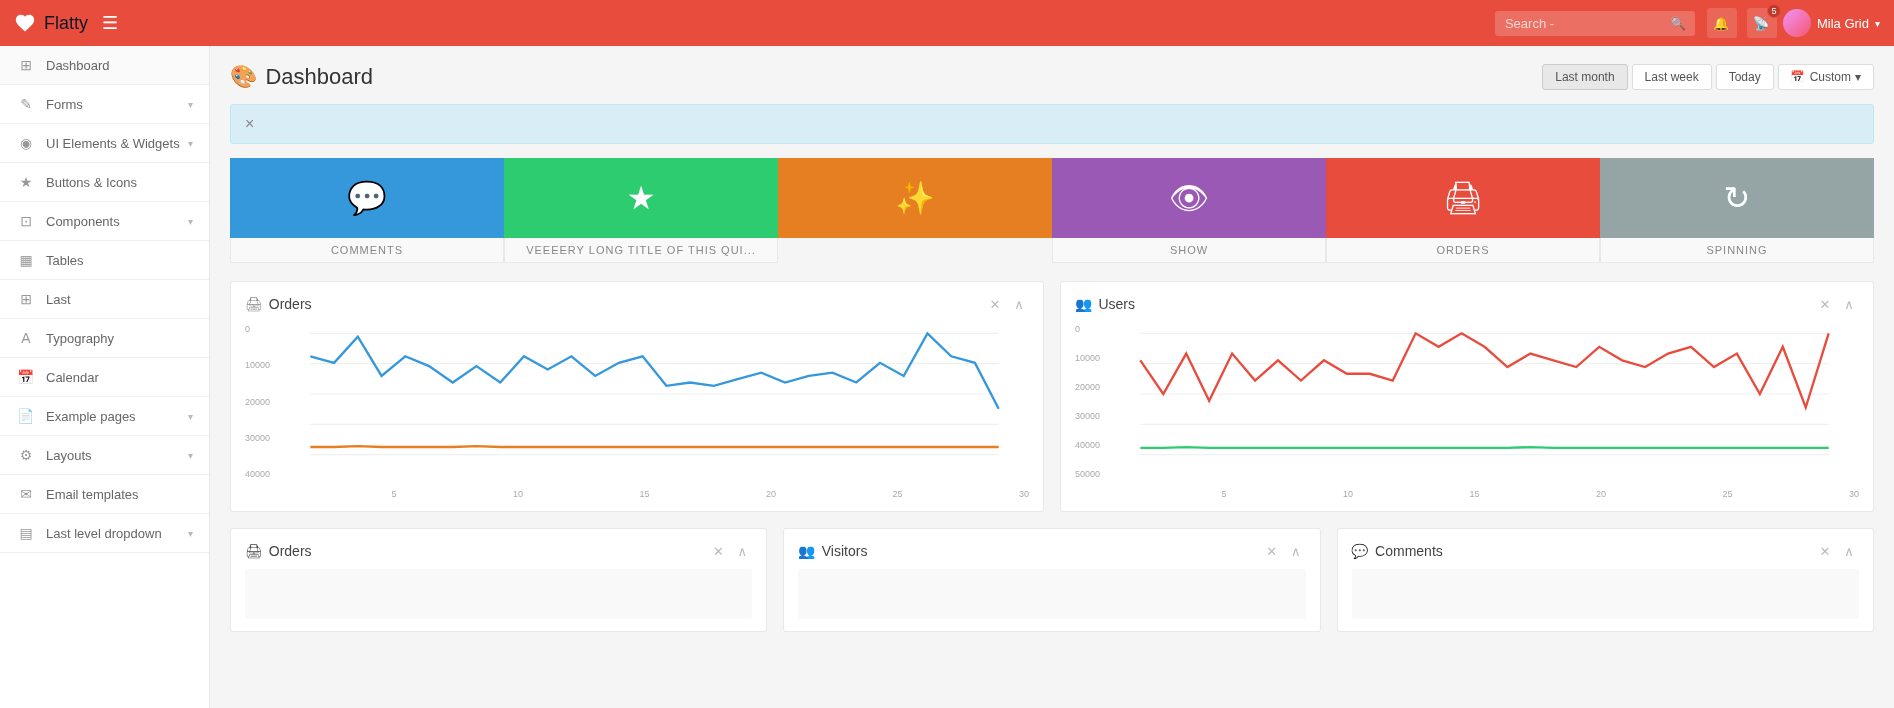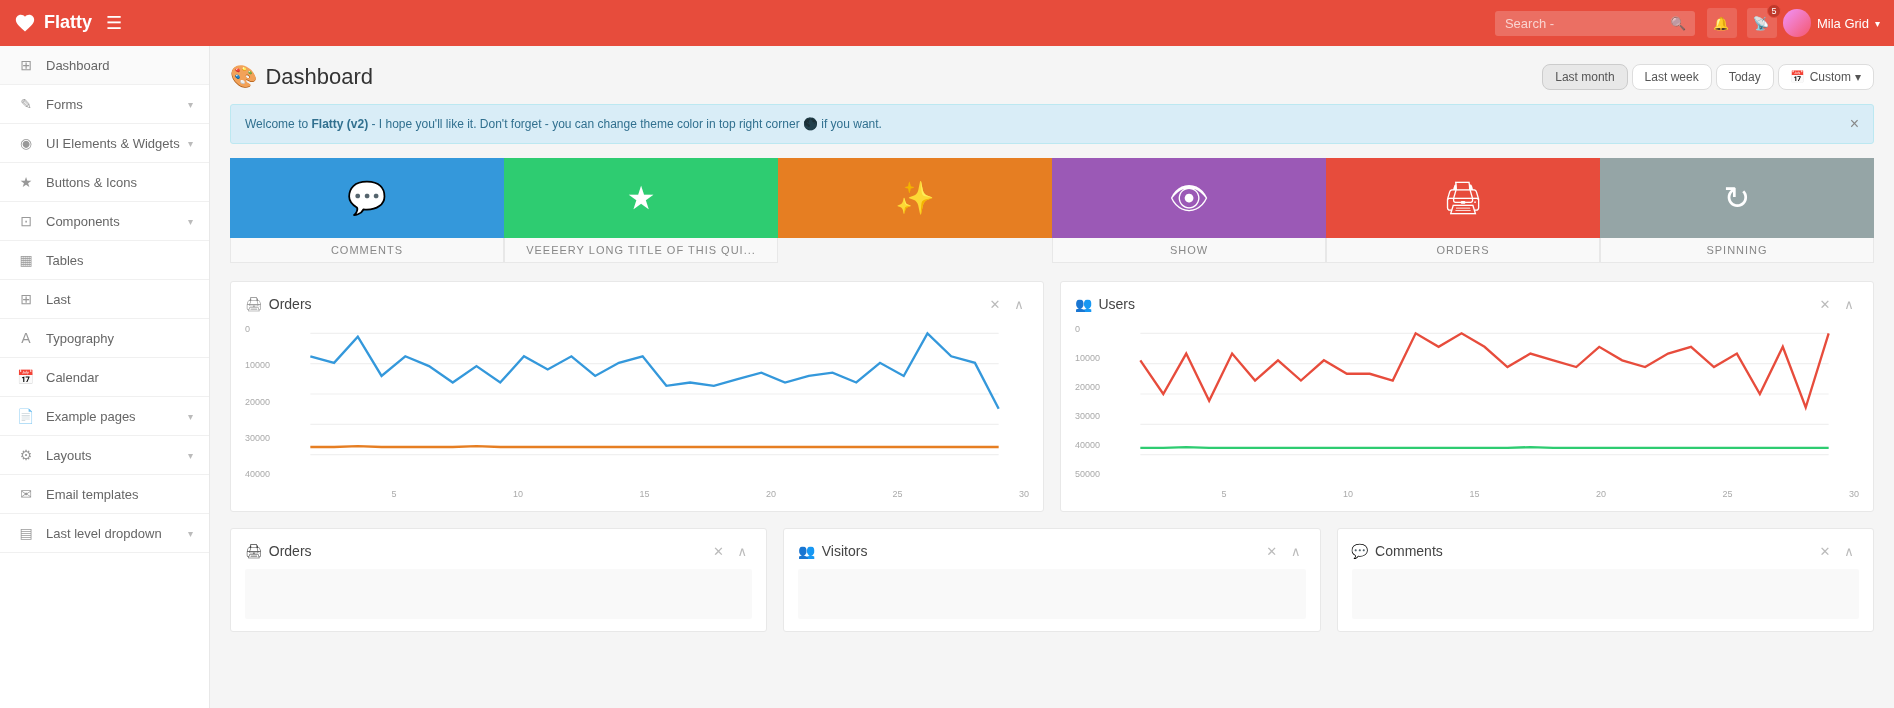--- a/index.html
+++ b/index.html
@@ -11,24 +11,25 @@
       height: 46px;
       display: flex;
       align-items: center;
       padding: 0 14px;
       position: fixed;
       top: 0; left: 0; right: 0;
       z-index: 1000;
     }
     .top-nav .brand {
       display: flex;
+      align-items: center;
       gap: 8px;
-      color: #ffffff;
+      color: #0f172a;
       font-size: 18px;
-      font-weight: 700;
+      font-weight: 400;
       flex: 0 0 auto;
     }
     .top-nav .brand-icon {
       width: 22px; height: 22px;
       fill: #fff;
     }
     .top-nav .hamburger {
       color: #fff;
       font-size: 18px;
       margin-left: 14px;
@@ -172,21 +173,21 @@
       align-items: center;
       gap: 4px;
     }
     .date-btn {
       padding: 5px 12px;
       border: 1px solid #ddd;
       background: #fff;
       cursor: pointer;
       font-size: 12px;
       color: #555;
-      border-radius: 8px;
+      border-radius: 3px;
     }
     .date-btn.active {
       background: #e8e8e8;
       border-color: #ccc;
     }
     .date-btn.custom {
       display: flex;
       align-items: center;
       gap: 4px;
     }
@@ -467,23 +468,20 @@
         <button class="date-btn">Today</button>
         <button class="date-btn custom">
           <span>📅</span>
           <span>Custom</span>
           <span>▾</span>
         </button>
       </div>
     </div>
 
     <div class="alert-info">
-      <span>
-        Welcome to <strong>Flatty (v2)</strong> - I hope you'll like it. Don't forget - you can change theme color in top right corner 🌑 if you want.
-      </span>
       <span class="alert-close">×</span>
     </div>
 
     <div class="stat-cards" id="stat-cards">
         <div class="stat-card">
     <div class="card-icon-area bg-blue">
       <span style="font-size:32px;">💬</span>
     </div>
     <div class="card-label">COMMENTS</div>
   </div>

